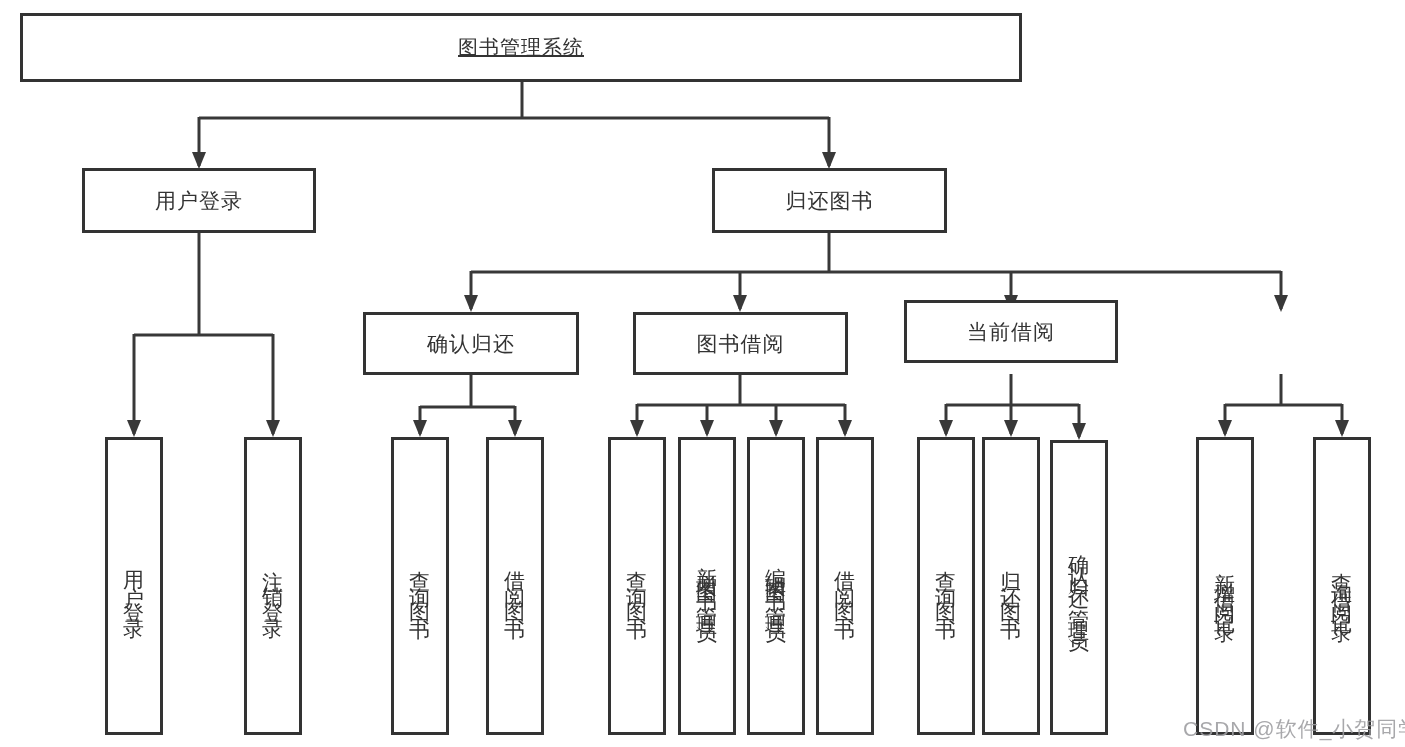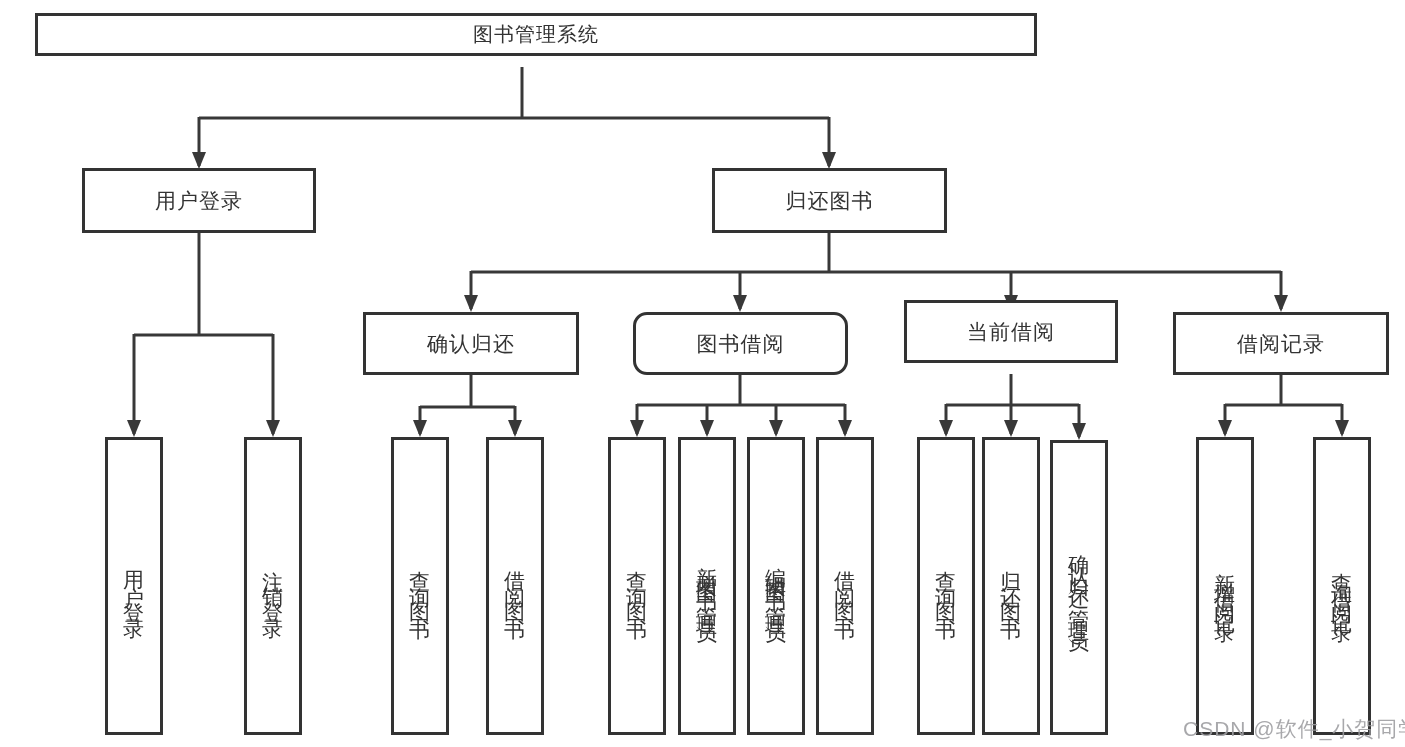--- a/index.html
+++ b/index.html
@@ -133,29 +133,28 @@
       <polygon points="769,420 783,420 776,437"></polygon>
       <polygon points="838,420 852,420 845,437"></polygon>
       <polygon points="939,420 953,420 946,437"></polygon>
       <polygon points="1004,420 1018,420 1011,437"></polygon>
       <polygon points="1072,423 1086,423 1079,440"></polygon>
       <polygon points="1218,420 1232,420 1225,437"></polygon>
       <polygon points="1335,420 1349,420 1342,437"></polygon>
     </g>
   </svg>
 
-  <div class="node root" style="left:35px; top:13px; width:1002px; height:43px;">图书管理系统</div>
+  <div class="node root" style="left:20px; top:13px; width:1002px; height:69px;text-decoration:underline;">图书管理系统</div>
 
   <div class="node" style="left:82px; top:168px; width:234px; height:65px;">用户登录</div>
   <div class="node" style="left:712px; top:168px; width:235px; height:65px;">归还图书</div>
 
   <div class="node" style="left:363px; top:312px; width:216px; height:63px;">确认归还</div>
-  <div class="node" style="left:633px; top:312px; width:215px; height:63px;border-radius:14px;">图书借阅</div>
+  <div class="node" style="left:633px; top:312px; width:215px; height:63px;">图书借阅</div>
   <div class="node" style="left:904px; top:300px; width:214px; height:63px;">当前借阅</div>
-  <div class="node" style="left:1173px; top:312px; width:216px; height:63px;">借阅记录</div>
 
   <div class="leaf ls-4" style="left:105px;">
     <span>用户登录</span>
   </div>
   <div class="leaf ls-4" style="left:244px;">
     <span>注销登录</span>
   </div>
 
   <div class="leaf ls-4" style="left:391px;">
     <span>查询图书</span>

